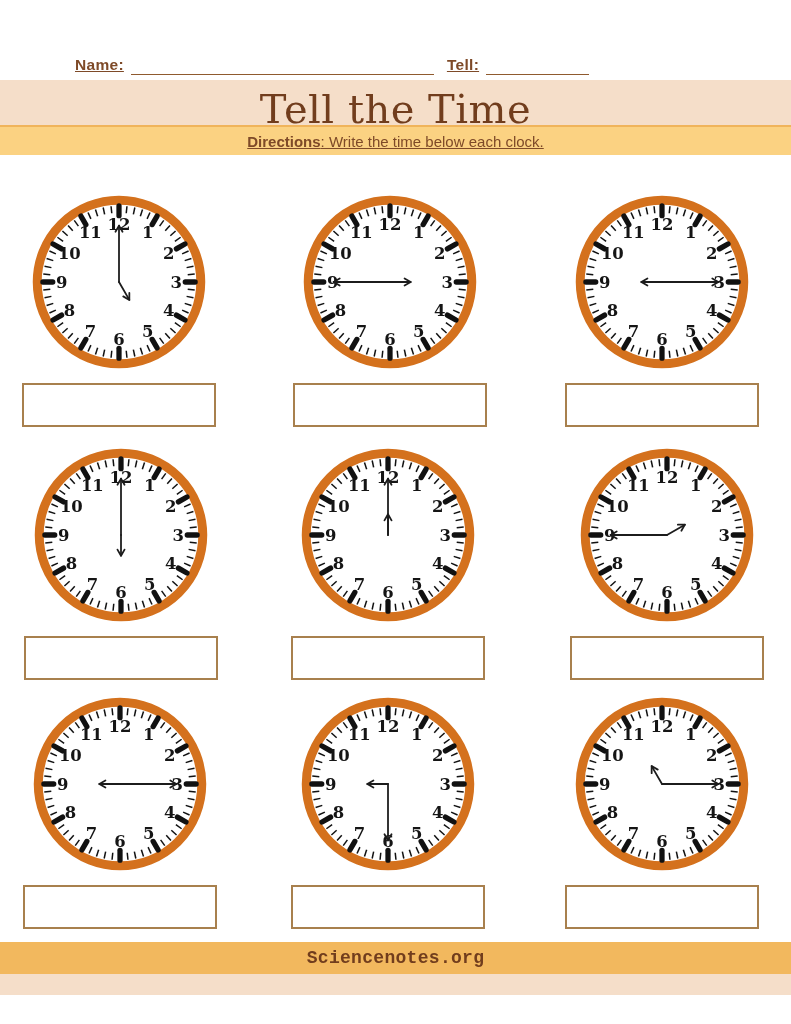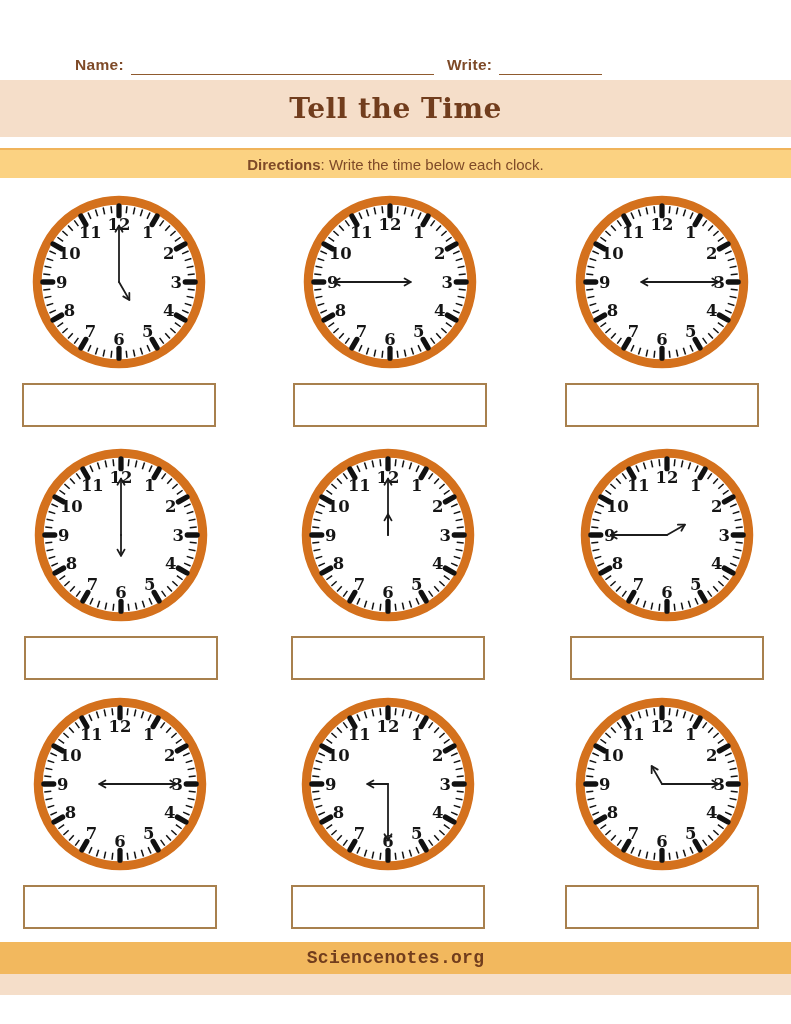--- a/index.html
+++ b/index.html
@@ -20,45 +20,46 @@
     position:relative;
     background:#ffffff;
     font-family:"Liberation Sans", sans-serif;
     overflow:hidden;
   }
   .hdr{
     position:absolute; left:75px; top:53px; height:22px;
     display:flex; align-items:flex-end;
     color:var(--brown); font-size:15.5px; font-weight:bold;
     letter-spacing:.3px;
+    text-decoration:underline;
   }
   .hdr .lbl{padding-bottom:1px;}
   .fill-line{
     display:inline-block; height:18px;
     border-bottom:1.5px solid var(--line-brown);
     margin-left:7px;
   }
   .name-line{width:303px;}
   .date-line{width:103px;}
   .date-lbl{margin-left:13px;}
   .band{position:absolute; left:0; width:791px;}
   .title-band{
     top:80px; height:57px; background:var(--peach);
     display:flex; align-items:center; justify-content:center;
   }
   .page-title{
     font-family:"DejaVu Serif", serif;
-    font-weight:bold; font-size:28px; color:var(--title-brown);
+    font-weight:normal; font-size:40px; color:var(--title-brown);
     letter-spacing:.5px;
   }
   .dir-band{
-    top:148px; height:30px; background:var(--amber);
+    top:125px; height:30px; background:var(--amber);
     border-top:2px solid var(--amber-edge);
     display:flex; align-items:center; justify-content:center;
-    color:var(--brown); font-size:15px;
+    color:var(--brown); font-size:15px;text-decoration:underline;
   }
   .dir-band b{font-weight:bold;}
   .grid{position:absolute; left:0; top:0; width:791px; height:1024px;}
   .cell{
     position:absolute; width:194px;
     display:flex; flex-direction:column; align-items:center;
   }
   .cell:nth-child(1){left:22px;  top:188px;}
   .cell:nth-child(2){left:293px; top:188px;}
   .cell:nth-child(3){left:565px; top:188px;}
@@ -88,21 +89,21 @@
     font-family:Liberation Mono, monospace;
   }
   .footer-strip{top:974px; height:21px; background:var(--peach);}
 </style>
 </head>
 <body>
 
 <div class="hdr">
   <span class="lbl">Name:</span>
   <span class="fill-line name-line"></span>
-  <span class="lbl date-lbl">Write:</span>
+  <span class="lbl date-lbl">Tell:</span>
   <span class="fill-line date-line"></span>
 </div>
 
 <div class="band title-band">
   <span class="page-title">Tell the Time</span>
 </div>
 
 <div class="band dir-band">
   <span><b>Directions</b><span>: Write the time below each clock.</span></span>
 </div>

